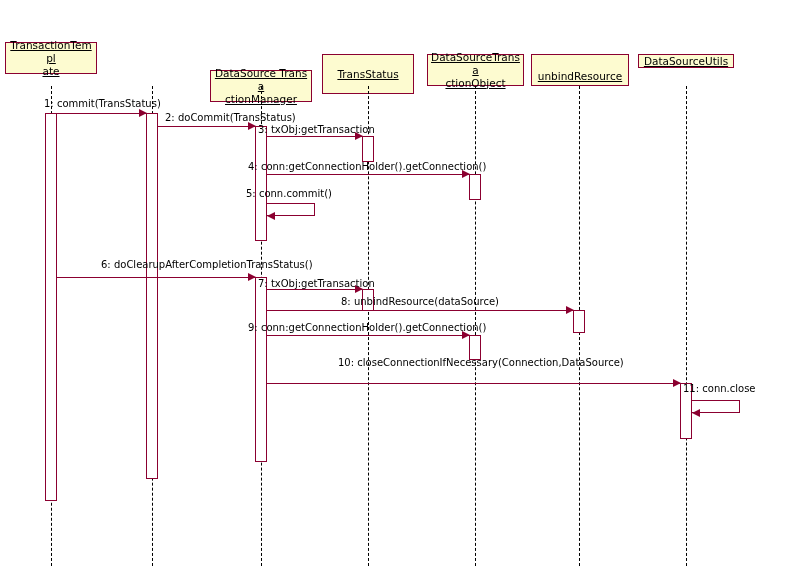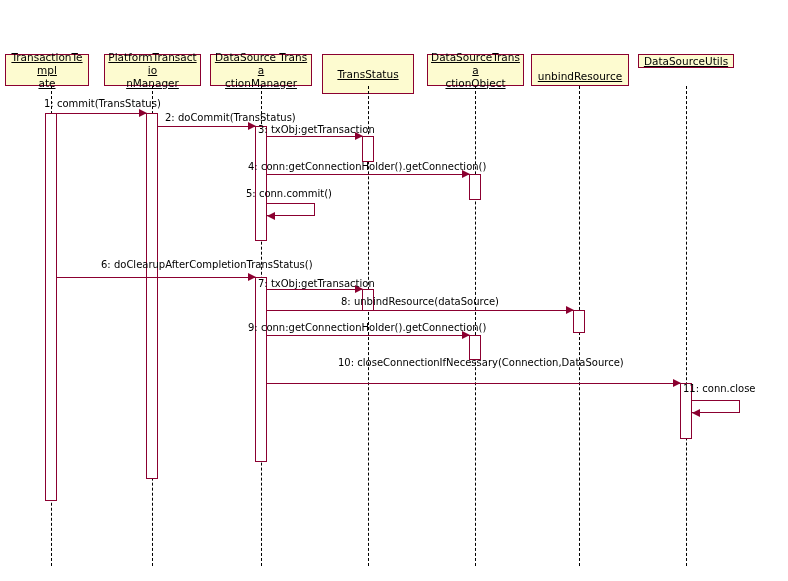--- a/index.html
+++ b/index.html
@@ -70,29 +70,26 @@
     border-right:1px solid #8b0030;
     border-bottom:1px solid #8b0030;
     border-left:0;
   }
 </style>
 </head>
 <body>
 
 <div id="diagram">
 
-  <div class="lifeline-box" style="left:5px;top:54px;width:84px;height:32px;">
+  <div class="lifeline-box" style="left:5px;top:42px;width:92px;height:32px;">
     <span class="nm"><span>TransactionTempl</span><br><span>ate</span></span>
   </div>
 
-  <div class="lifeline-box" style="left:104px;top:54px;width:97px;height:32px;">
-    <span class="nm"><span>PlatformTransactio</span><br><span>nManager</span></span>
-  </div>
 
-  <div class="lifeline-box" style="left:210px;top:54px;width:102px;height:32px;">
+  <div class="lifeline-box" style="left:210px;top:70px;width:102px;height:32px;">
     <span class="nm"><span>DataSource Transa</span><br><span>ctionManager</span></span>
   </div>
 
   <div class="lifeline-box" style="left:322px;top:54px;width:92px;height:40px;">
     <span class="nm">TransStatus</span>
   </div>
 
   <div class="lifeline-box" style="left:427px;top:54px;width:97px;height:32px;">
     <span class="nm"><span>DataSourceTransa</span><br><span>ctionObject</span></span>
   </div>

